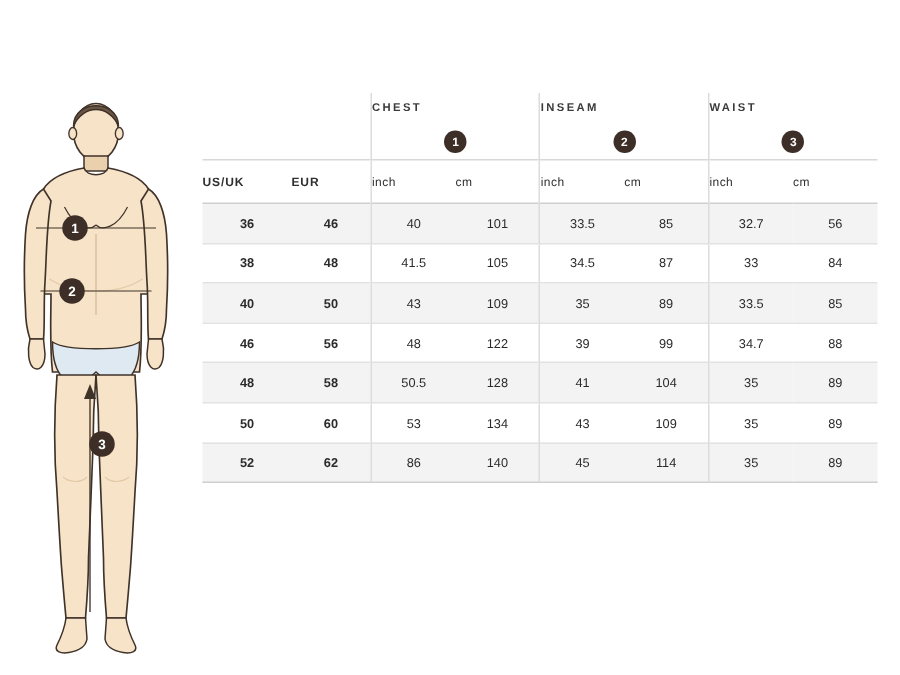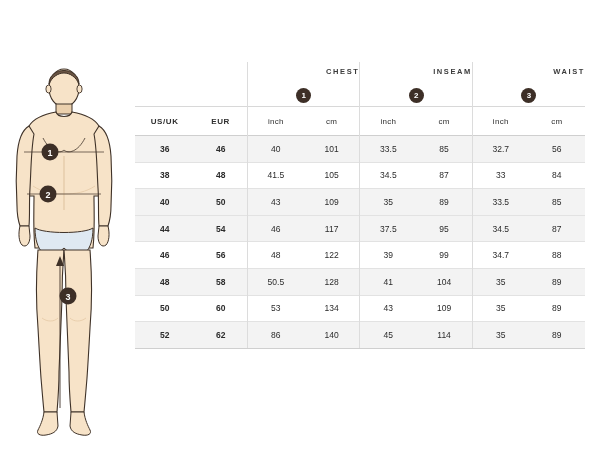--- a/index.html
+++ b/index.html
@@ -41,21 +41,21 @@
     table-layout: fixed;
   }
   table.size-table td, table.size-table th {
     padding: 0;
     margin: 0;
   }
 
   
   .grp {
     height: 18px;
-    text-align: right;
+    text-align: left;
     font-size: 7.5px;
     letter-spacing: 1.6px;
     color: #3b3b3b;
     font-weight: bold;
     vertical-align: middle;
   }
   
   .badgerow td {
     height: 26px;
     text-align: center;
@@ -69,21 +69,21 @@
     border-radius: 50%;
     background: #3d2f27;
     color: #ffffff;
     font-size: 8px;
     text-align: center;
     font-weight: bold;
   }
   
   .colhead td {
     height: 28px;
-    text-align: center;
+    text-align: left;
     vertical-align: middle;
     font-size: 8px;
     font-weight: bold;
     color: #2f2f2f;
     letter-spacing: 0.6px;
   }
   .colhead td.unit {
     font-weight: normal;
     letter-spacing: 0.3px;
     font-size: 8px;
@@ -263,30 +263,20 @@
         <tr class="alt">
           <td class="bold">40</td>
           <td class="bold">50</td>
           <td class="vl">43</td>
           <td>109</td>
           <td class="vl">35</td>
           <td>89</td>
           <td class="vl">33.5</td>
           <td>85</td>
         </tr>
-        <tr class="alt">
-          <td class="bold">44</td>
-          <td class="bold">54</td>
-          <td class="vl">46</td>
-          <td>117</td>
-          <td class="vl">37.5</td>
-          <td>95</td>
-          <td class="vl">34.5</td>
-          <td>87</td>
-        </tr>
         <tr>
           <td class="bold">46</td>
           <td class="bold">56</td>
           <td class="vl">48</td>
           <td>122</td>
           <td class="vl">39</td>
           <td>99</td>
           <td class="vl">34.7</td>
           <td>88</td>
         </tr>

